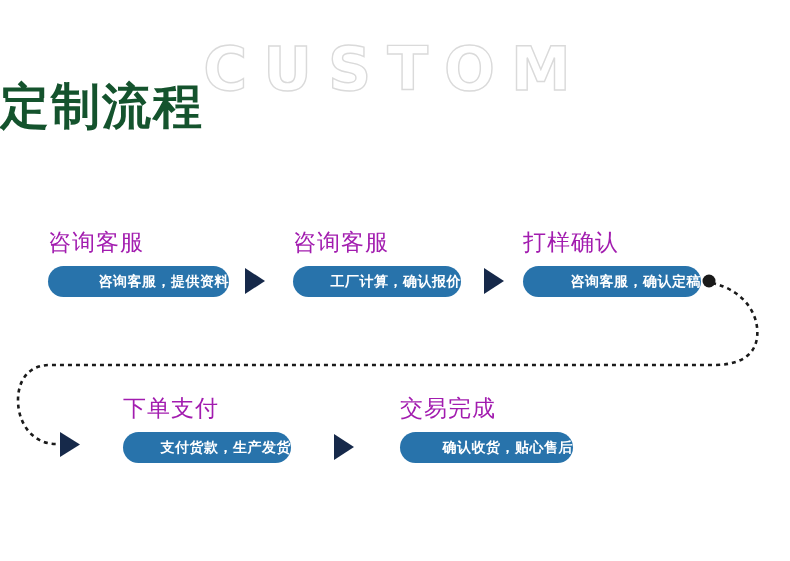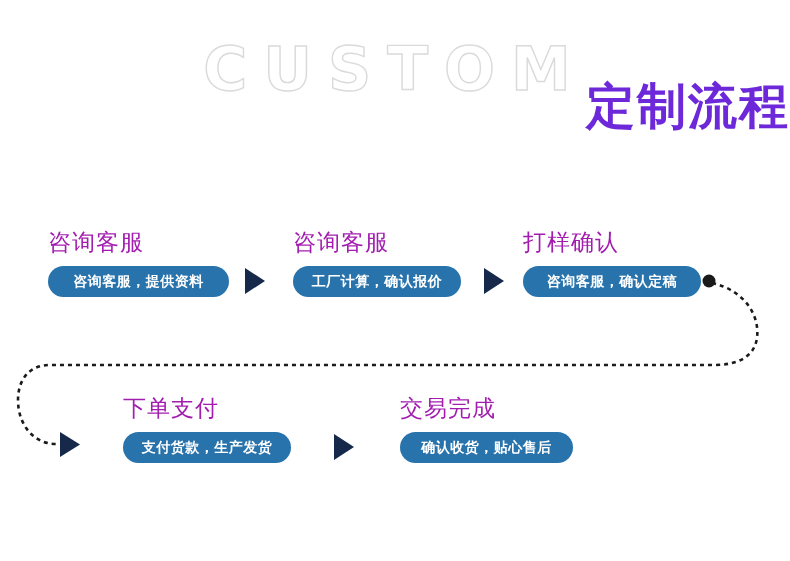--- a/index.html
+++ b/index.html
@@ -46,25 +46,25 @@
     text-shadow: none;
     user-select: none;
     white-space: nowrap;
     font-family: "DejaVu Sans", "Liberation Sans", sans-serif;
   }
   .main-title {
     position: absolute;
     left: 0;
     top: 43px;
     width: 790px;
-    text-align: right;
+    text-align: left;
     font-size: 49px;
     line-height: 52px;
     font-weight: 900;
-    color: #6d28d9;
+    color: #14532d;
     letter-spacing: 2px;
     white-space: nowrap;
     font-family: "DejaVu Sans", "Liberation Sans", sans-serif;
   }
 
   
   #connector {
     position: absolute;
     left: 0;
     top: 0;
@@ -94,21 +94,21 @@
     position: absolute;
     top: 38px;
     left: 0;
     width: 100%;
     height: 31px;
     border-radius: 16px;
     background: #2873ab;
     color: #ffffff;
     font-size: 14px;
     line-height: 31px;
-    text-align: center;
+    text-align: right;
     font-weight: 700;
     letter-spacing: 0.5px;
     white-space: nowrap;
     box-sizing: border-box;
   }
 
   
   .tri-arrow {
     position: absolute;
     width: 0;

